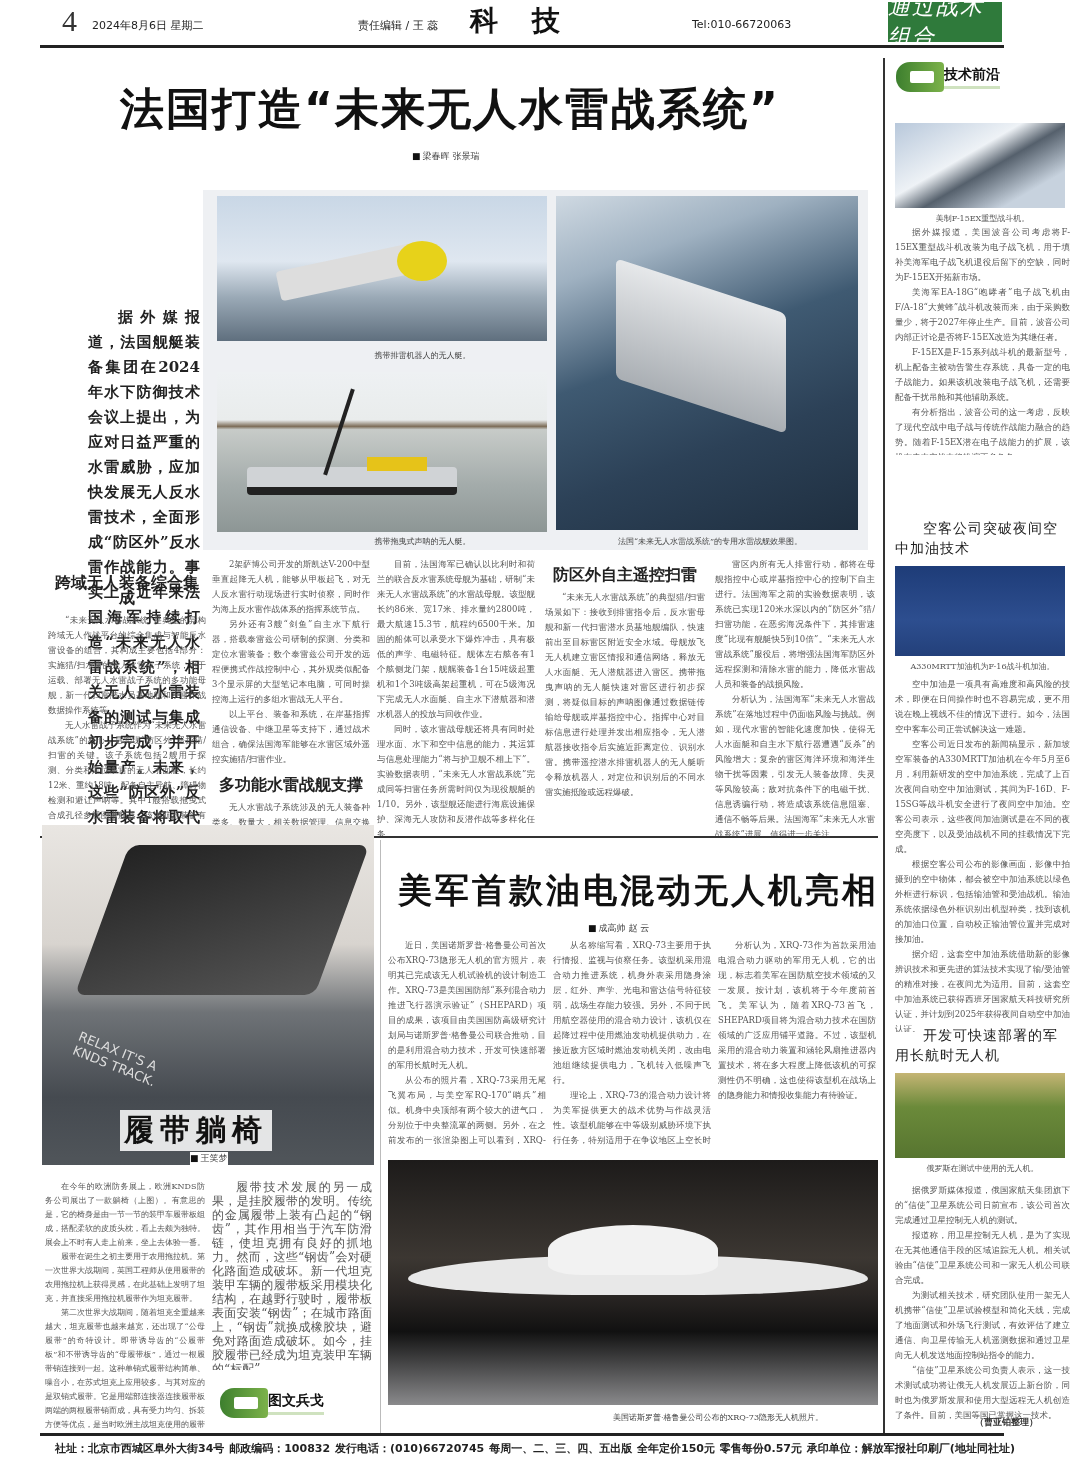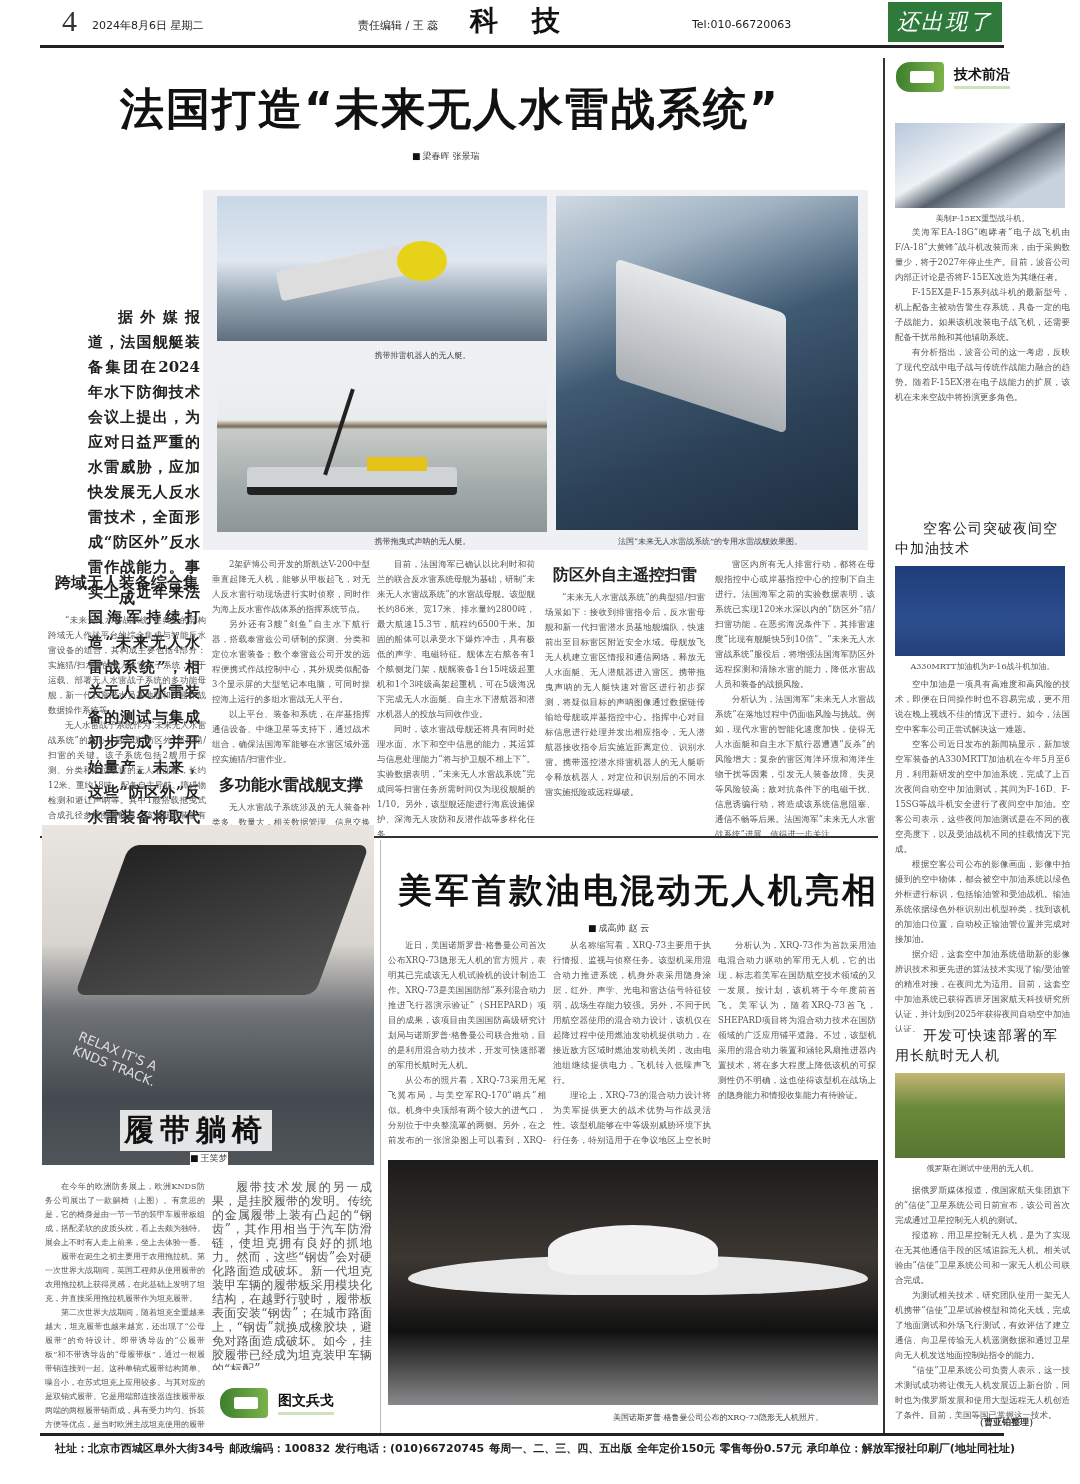--- a/index.html
+++ b/index.html
@@ -29,39 +29,39 @@
 .img1{left:217px;top:196px;width:330px;height:145px;background:linear-gradient(180deg,#c9d7e6 0%,#dfe7f0 45%,#9aa9b6 70%,#5f6f7e 100%)}
 .img2{left:217px;top:372px;width:330px;height:160px;background:linear-gradient(180deg,#eef1f3 0%,#e9ecec 30%,#7d6d58 34%,#c7cbc8 36%,#a4acab 70%,#8d9695 100%)}
 .img3{left:556px;top:196px;width:302px;height:334px;background:linear-gradient(160deg,#cfd9e2 0%,#9fb1c1 20%,#3f5a72 45%,#2c4157 70%,#1f2f40 100%)}
 .ship{position:absolute;background:#c9ccd0;border-radius:4px}
 .second-title{left:398px;top:868px;font-size:34px;font-weight:bold;font-family:"DejaVu Serif",serif;color:#111;letter-spacing:3px}
 .chair-img{left:42px;top:825px;width:332px;height:340px;background:linear-gradient(180deg,#e9e6e2 0%,#d8d4cf 35%,#6f7377 55%,#454a50 80%,#50555a 100%)}
 .chair-title{left:120px;top:1110px;font-size:30px;font-weight:bold;font-family:"DejaVu Sans",sans-serif;color:#111;letter-spacing:6px;background:rgba(255,255,255,.85);padding:0 4px}
 .drone-img{left:388px;top:1160px;width:490px;height:245px;background:linear-gradient(180deg,#1d1b1a 0%,#3c3732 40%,#2a2624 55%,#111 70%,#8a8a8c 100%)}
 .drone-body{position:absolute;left:20px;top:95px;width:460px;height:40px;background:#e8e8e8;border-radius:50% 50% 40% 40%/60% 60% 40% 40%}
 .drone-hump{position:absolute;left:160px;top:65px;width:170px;height:50px;background:#f2f2f2;border-radius:50% 50% 20% 20%}
-.tag{display:flex;align-items:center;gap:10px}
+.tag{display:flex;align-items:center;}
 .tag-logo{width:48px;height:30px;background:linear-gradient(90deg,#3d7f2e,#7cb24a);border-radius:14px 4px 4px 14px;position:relative}
 .tag-logo::after{content:"";position:absolute;left:14px;top:9px;width:24px;height:12px;background:#fff;border-radius:2px}
 .tag-text{font-size:14px;font-weight:bold;font-family:"DejaVu Sans",sans-serif;color:#111;border-bottom:3px solid #cfe2bf;padding-bottom:2px}
 .side-title{font-size:14px;font-family:"DejaVu Sans",sans-serif;color:#222;line-height:20px;letter-spacing:1px}
 .side-col{font-size:8.5px;line-height:15px;color:#555;text-align:justify}
 .side-col p{text-indent:2em}
 .side-img{width:170px;height:85px;margin:8px 0 4px}
 .side-cap{font-size:8px;color:#555;text-align:center;line-height:13px}
 </style>
 </head>
 <body>
 
 <div class="abs hdr-page">4</div>
 <div class="abs hdr-date">2024年8月6日  星期二</div>
 <div class="abs hdr-editor">责任编辑 / 王  蕊</div>
 <div class="abs hdr-section">科技</div>
 <div class="abs hdr-tel">Tel:010-66720063</div>
-<div class="abs hdr-logo">还出现了</div>
+<div class="abs hdr-logo">通过战术组合</div>
 <div class="abs hdr-rule"></div>
 <div class="abs vrule"></div>
 
 <div class="abs main-title">法国打造“未来无人水雷战系统”</div>
 <div class="abs byline" style="left:412px;top:150px">梁春晖  张景瑞</div>
 
 <div class="abs intro" style="left:88px;top:305px;width:112px">
   <p>据外媒报道，法国舰艇装备集团在2024年水下防御技术会议上提出，为应对日益严重的水雷威胁，应加快发展无人反水雷技术，全面形成“防区外”反水雷作战能力。事实上，近年来法国海军持续打造“未来无人水雷战系统”，相关无人反水雷装备的测试与集成初步完成，并开始量产。未来，这些“防区外”反水雷装备将取代法国海军的传统水雷战装备。</p>
 </div>
 
@@ -151,20 +151,21 @@
 
 <div class="abs tag" style="left:896px;top:62px">
   <span class="tag-logo"></span>
   <span class="tag-text">技术前沿</span>
 </div>
 
 <div class="abs" style="left:895px;top:115px;width:175px">
   <div class="side-img" style="background:linear-gradient(150deg,#b8c8db,#eef2f6 40%,#55606c 55%,#c7d2de 80%)"></div>
   <div class="side-cap">美制F-15EX重型战斗机。</div>
   <div class="side-col" style="height:230px;overflow:hidden">
+    <p>据外媒报道，美国波音公司考虑将F-15EX重型战斗机改装为电子战飞机，用于填补美海军电子战飞机退役后留下的空缺，同时为F-15EX开拓新市场。</p>
     <p>美海军EA-18G“咆哮者”电子战飞机由F/A-18“大黄蜂”战斗机改装而来，由于采购数量少，将于2027年停止生产。目前，波音公司内部正讨论是否将F-15EX改造为其继任者。</p>
     <p>F-15EX是F-15系列战斗机的最新型号，机上配备主被动告警生存系统，具备一定的电子战能力。如果该机改装电子战飞机，还需要配备干扰吊舱和其他辅助系统。</p>
     <p>有分析指出，波音公司的这一考虑，反映了现代空战中电子战与传统作战能力融合的趋势。随着F-15EX潜在电子战能力的扩展，该机在未来空战中将扮演更多角色。</p>
   </div>
 </div>
 
 <div class="abs" style="left:895px;top:518px;width:175px">
   <div class="side-title" style="text-indent:2em">空客公司突破夜间空中加油技术</div>
   <div class="side-img" style="background:linear-gradient(180deg,#1e3c78,#2d4e8f 60%,#23407a);height:90px"></div>
   <div class="side-cap">A330MRTT加油机为F-16战斗机加油。</div>

